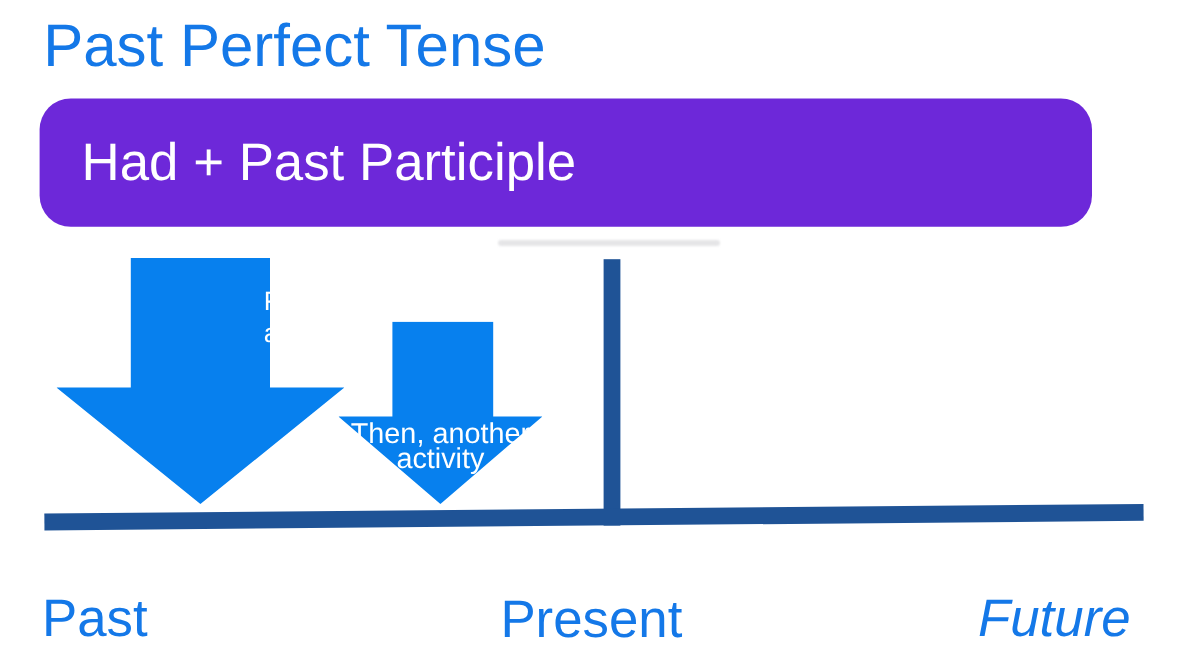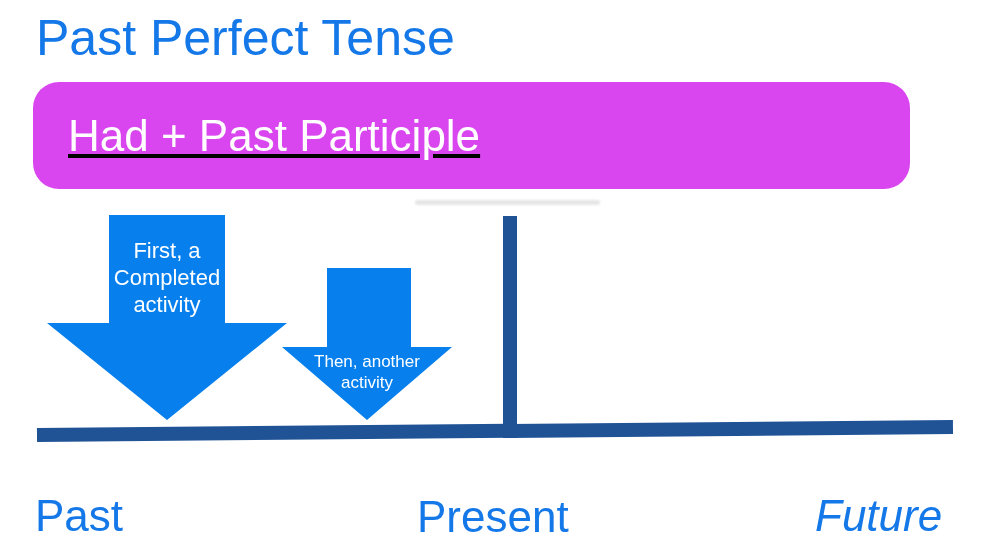--- a/index.html
+++ b/index.html
@@ -28,25 +28,24 @@
     color: #1478e8;
     white-space: nowrap;
   }
   
   .banner {
     position: absolute;
     left: 33px;
     top: 82px;
     width: 877px;
     height: 107px;
-    background: #d946ef;
+    background: #6d28d9;
     border-radius: 26px;
     display: flex;
     align-items: center;
-    text-decoration: underline;
   }
   .banner-label {
     color: #ffffff;
     font-size: 44px;
     padding-left: 35px;
     white-space: nowrap;
   }
   
   .smudge {
     position: absolute;
@@ -66,42 +65,42 @@
     width: 240px;
     height: 205px;
     background: #0780ee;
     clip-path: polygon(62px 0, 178px 0, 178px 108px, 240px 108px, 120px 205px, 0 108px, 62px 108px);
   }
   .arrow-first-label {
     position: absolute;
     left: 47px;
     top: 237px;
     width: 240px;
-    text-align: center;
+    text-align: right;
     color: #ffffff;
     font-size: 22px;
     line-height: 27px;
   }
   .arrow-second {
     position: absolute;
     left: 282px;
     top: 268px;
     width: 170px;
     height: 152px;
     background: #0780ee;
     clip-path: polygon(45px 0, 129px 0, 129px 79px, 170px 79px, 85px 152px, 0 79px, 45px 79px);
   }
   .arrow-second-label {
     position: absolute;
     left: 282px;
     top: 351px;
     width: 170px;
     text-align: center;
     color: #ffffff;
-    font-size: 17px;
+    font-size: 24px;
     line-height: 21px;
   }
   
   .present-marker {
     position: absolute;
     left: 503px;
     top: 216px;
     width: 14px;
     height: 222px;
     background: #1f5396;
@@ -137,21 +136,20 @@
 
   <div class="banner">
     <span class="banner-label">Had + Past Participle</span>
   </div>
 
   <div class="smudge"></div>
 
   <div class="arrow-first"></div>
   <div class="arrow-first-label">
     <div>First, a</div>
-    <div>Completed</div>
     <div>activity</div>
   </div>
 
   <div class="arrow-second"></div>
   <div class="arrow-second-label">
     <div>Then, another</div>
     <div>activity</div>
   </div>
 
   <div class="present-marker"></div>

